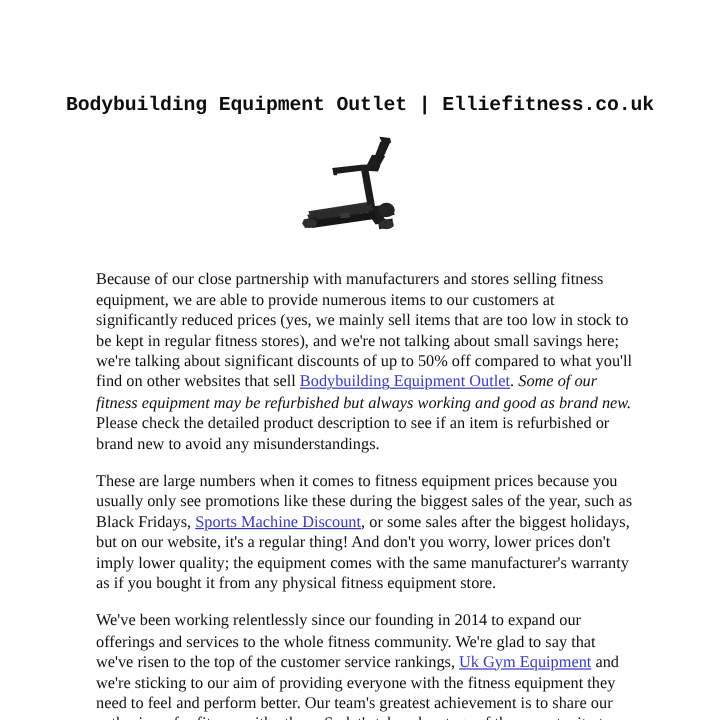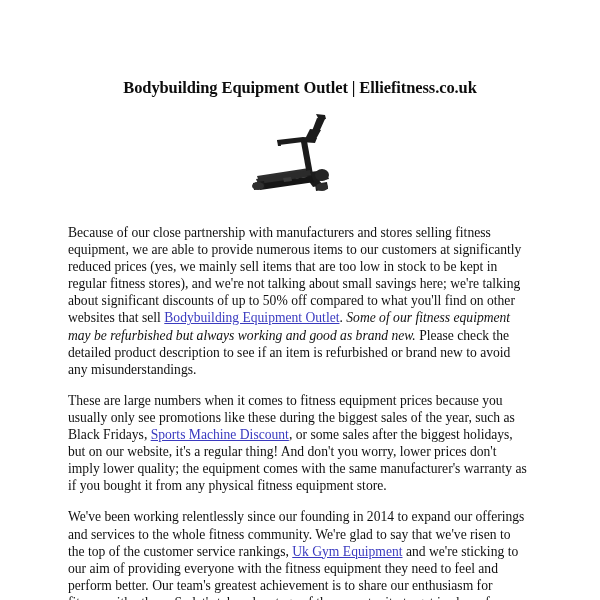--- a/index.html
+++ b/index.html
@@ -21,21 +21,21 @@
     background: #ffffff;
     position: relative;
     box-sizing: border-box;
   }
   .doc-title {
     position: absolute;
     left: 0;
     top: 67px;
     width: 600px;
     text-align: center;
-    font-family: Liberation Serif, serif;
+    font-family: Liberation Mono, monospace;
     font-weight: bold;
     font-size: 16.5px;
     letter-spacing: -0.1px;
     color: #0d0d0d;
     line-height: 20px;
     white-space: nowrap;
   }
   .hero-figure {
     position: absolute;
     left: 247px;
@@ -52,21 +52,21 @@
     position: absolute;
     left: 68px;
     top: 224px;
     width: 460px;
     font-size: 13.6px;
     line-height: 17.1px;
     text-align: left;
     color: #101010;
   }
   .para {
-    margin: 0 0 14px 0;
+    margin: 0 0 14px 12px;
     padding: 0;
   }
   .para:last-child {
     margin-bottom: 0;
   }
   a.doclink {
     color: #3a3ac0;
     text-decoration: underline;
     text-underline-offset: 1px;
   }

